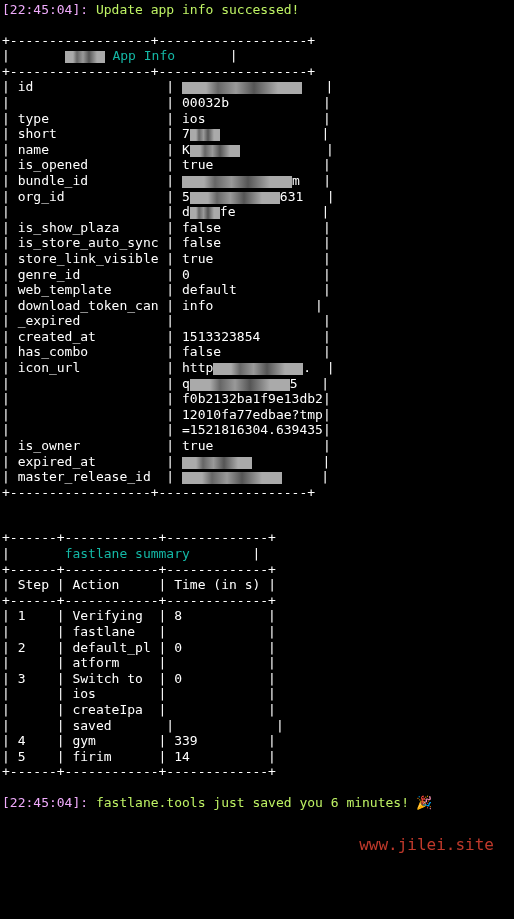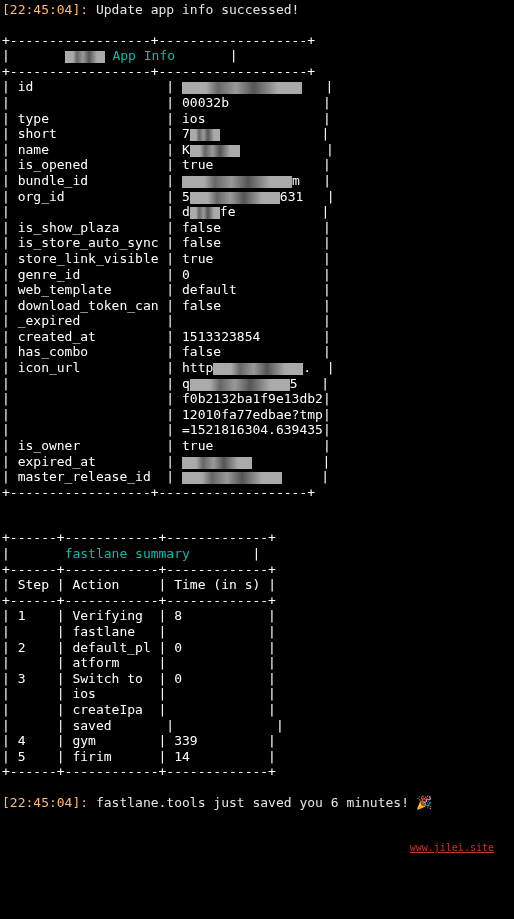--- a/index.html
+++ b/index.html
@@ -9,40 +9,39 @@
       font-family: "Menlo", "Monaco", "Consolas", monospace;
       font-size: 13px;
       line-height: 1.2;
       padding: 2px;
       width: 514px;
       height: 919px;
       overflow: hidden;
       position: relative;
     }
     .line { white-space: pre; }
-    .ts-br { color: #fdba74; }
-    .success { color: #e5e5e5; }
+    .ts-br { color: #f0abfc; }
+    .success { color: #bef264; }
     .header-green { color: #14b8a6; }
     .border { color: #fff; }
     .pipe { color: #fff; }
     .redact-box {
       background: linear-gradient(90deg, #aaa 20%, #666 30%, #999 45%, #555 60%, #aaa 80%);
       display: inline-block;
       height: 12px;
       vertical-align: text-bottom;
     }
     .spacer { height: 15px; }
     .spacer2 { height: 30px; }
     .watermark {
       position: absolute;
       color: #c0392b;
-      font-size: 10px;
+      font-size: 16px;
       right: 20px;
       bottom: 65px;
-      text-decoration: underline;
     }
     .emoji { color: #fff; }
   </style>
 </head>
 <body>
 
 <div class="line"><span class="ts-br">[22:45:04]:</span> <span class="success">Update app info successed!</span></div>
 
 <div class="spacer"></div>
 
@@ -58,21 +57,21 @@
     <div class="line">| name               | K<span class="redact-box" style="width: 50px;"></span>           |</div>
     <div class="line">| is_opened          | true              |</div>
     <div class="line">| bundle_id          | <span class="redact-box" style="width: 110px;"></span>m   |</div>
     <div class="line">| org_id             | 5<span class="redact-box" style="width: 90px;"></span>631   |</div>
     <div class="line">|                    | d<span class="redact-box" style="width: 30px;"></span>fe           |</div>
     <div class="line">| is_show_plaza      | false             |</div>
     <div class="line">| is_store_auto_sync | false             |</div>
     <div class="line">| store_link_visible | true              |</div>
     <div class="line">| genre_id           | 0                 |</div>
     <div class="line">| web_template       | default           |</div>
-    <div class="line">| download_token_can | false             |</div>
+    <div class="line">| download_token_can | info             |</div>
     <div class="line">| _expired           |                   |</div>
     <div class="line">| created_at         | 1513323854        |</div>
     <div class="line">| has_combo          | false             |</div>
     <div class="line">| icon_url           | http<span class="redact-box" style="width: 90px;"></span>.  |</div>
     <div class="line">|                    | q<span class="redact-box" style="width: 100px;"></span>5   |</div>
     <div class="line">|                    | f0b2132ba1f9e13db2|</div>
     <div class="line">|                    | 12010fa77edbae?tmp|</div>
     <div class="line">|                    | =1521816304.639435|</div>
     <div class="line">| is_owner           | true              |</div>
     <div class="line">| expired_at         | <span class="redact-box" style="width: 70px;"></span>         |</div>

